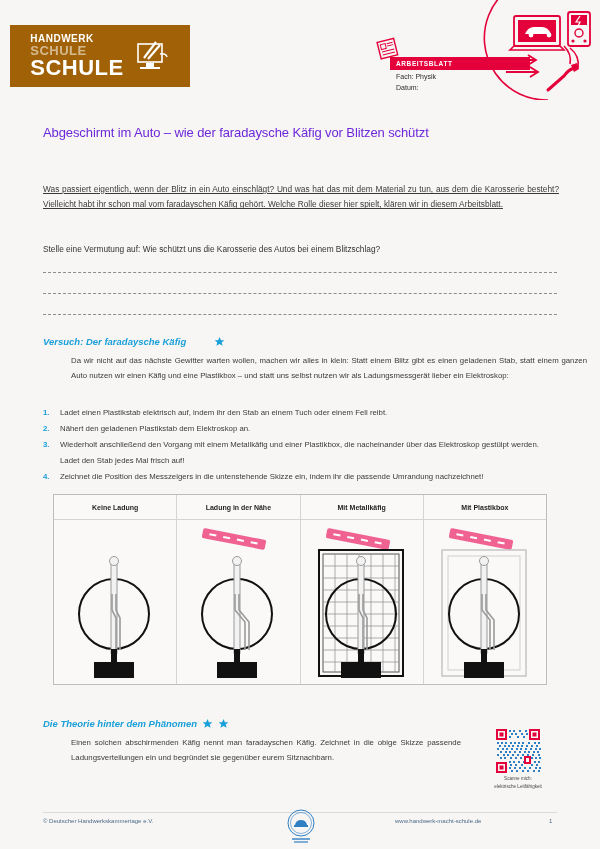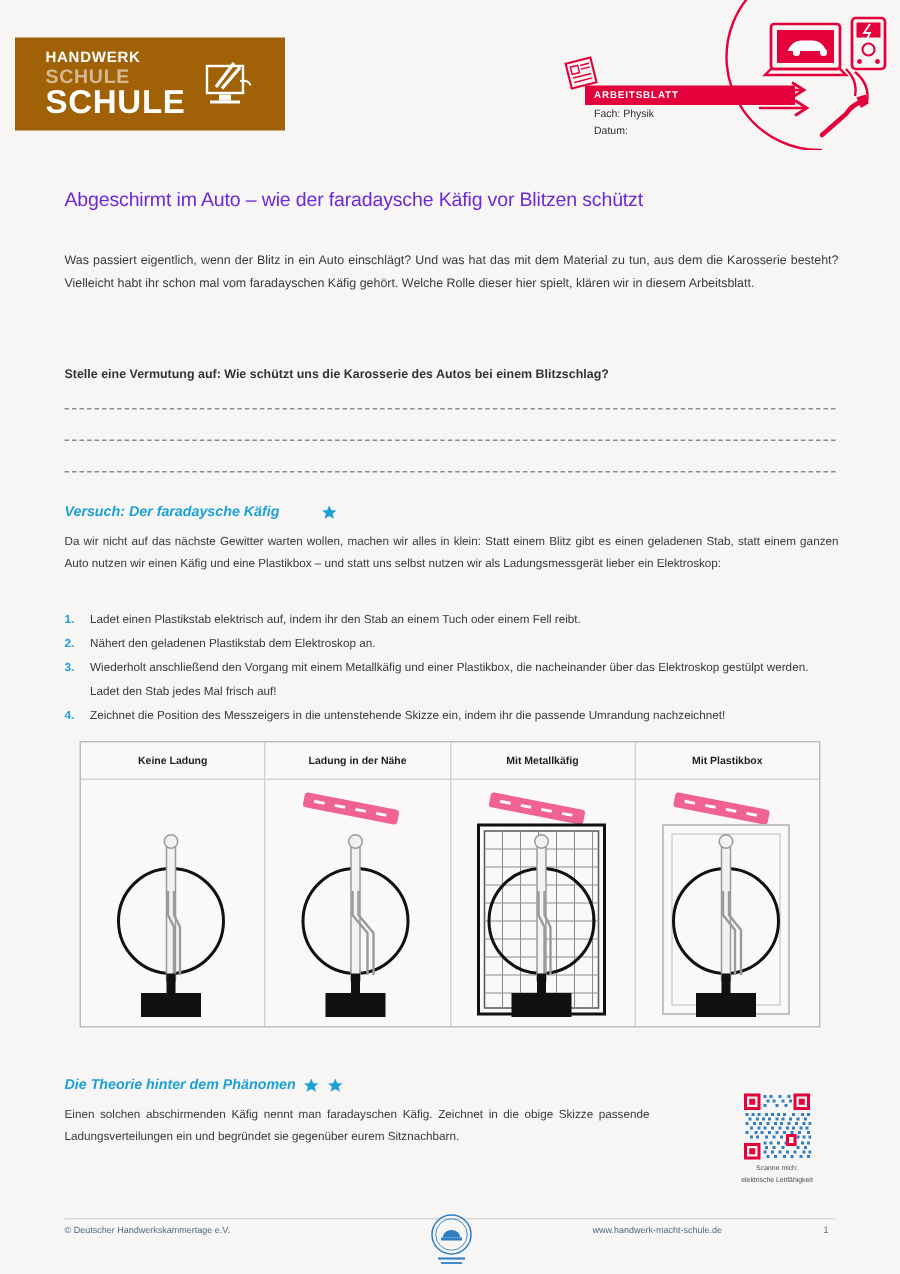--- a/index.html
+++ b/index.html
@@ -47,29 +47,30 @@
   .meta { position: absolute; left: 396px; top: 72px; }
   .meta div { font-size: 7px; color: #2c2c2c; line-height: 1.55; }
 
   
   .title {
     position: absolute; left: 43px; top: 125px; width: 520px;
     color: #6d28d9; font-size: 13px; font-weight: 400;
     line-height: 1.3; letter-spacing: -.1px;
   }
   .intro {
-    position: absolute; left: 43px; top: 166px; width: 516px;
+    position: absolute; left: 43px; top: 182px; width: 516px;
     font-size: 8.3px; color: #3a3a3a; line-height: 1.85;
     text-align: justify;
+    text-decoration: underline;
   }
 
   
   .prompt {
     position: absolute; left: 43px; top: 244px; width: 520px;
-    font-size: 8.3px; font-weight: 700; color: #333;
+    font-size: 8.3px; font-weight: 400; color: #333;
   }
   .ansline {
     position: absolute; left: 43px; width: 514px;
     border-bottom: 1px dashed #8d8d8d; height: 0;
   }
   .al1 { top: 272px; } .al2 { top: 293px; } .al3 { top: 314px; }
 
   
   .sec-head {
     position: absolute; display: flex; align-items: center; gap: 5px;
@@ -78,20 +79,21 @@
     color: #1a9fd9; font-size: 9.5px; font-weight: 700; font-style: italic;
   }
   .star { width: 11px; height: 11px; display: block; }
 
   .sec1 { left: 43px; top: 336px; gap: 28px; }
   .sec2 { left: 43px; top: 718px; }
 
   .body-txt {
     position: absolute; font-size: 7.8px; color: #3a3a3a; line-height: 1.95;
     text-align: justify;
+    margin-left: 28px;
   }
   .p-versuch { left: 43px; top: 353px; width: 516px; }
 
   
   .olist { position: absolute; left: 43px; top: 405px; width: 516px; }
   .oli { display: flex; gap: 6px; margin-bottom: 1px; }
   .oli .num {
     color: #1a9fd9; font-size: 7.8px; font-weight: 700;
     width: 11px; flex: 0 0 11px; text-align: left; line-height: 1.95;
   }

